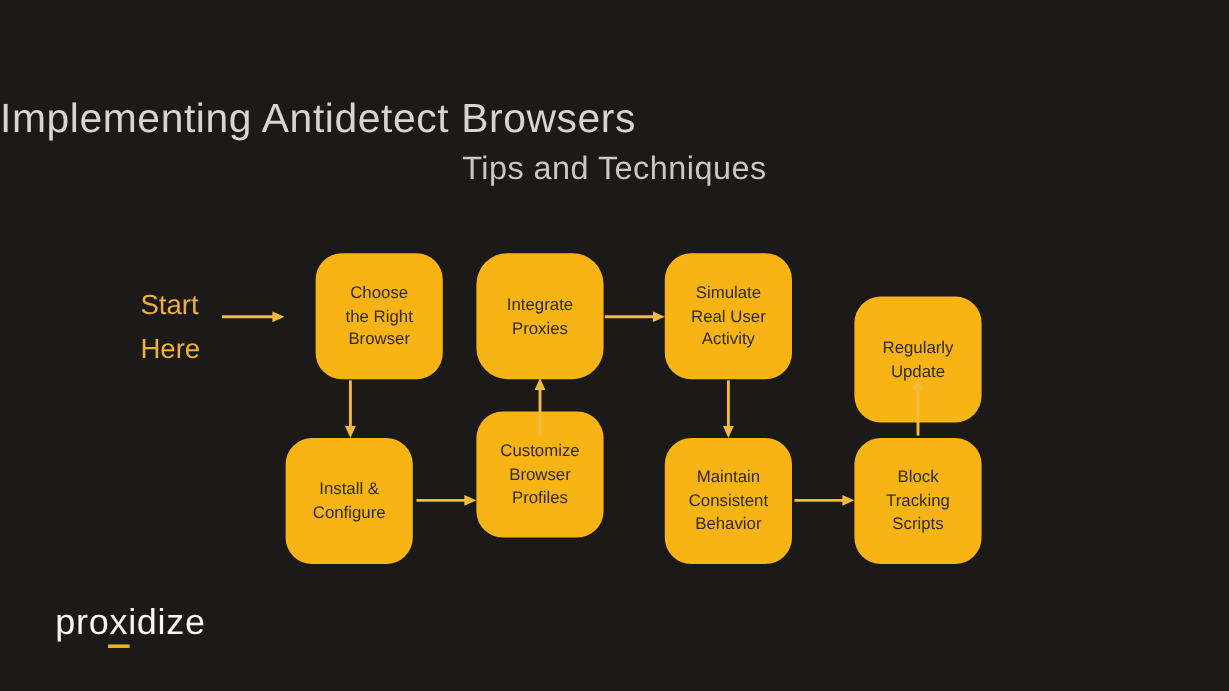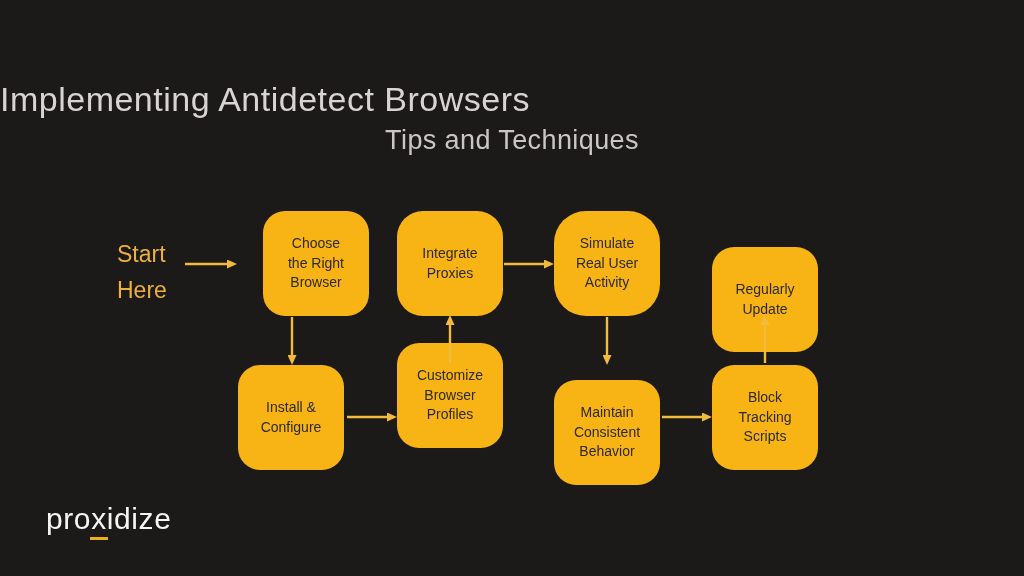--- a/index.html
+++ b/index.html
@@ -49,25 +49,25 @@
     align-items: center;
     justify-content: center;
     text-align: center;
     color: #2e2a24;
     font-size: 14px;
     line-height: 1.4;
     white-space: pre-line;
   }
   .n1 { left: 238px; top: 211px; margin-left: 25px; }
   .n2 { left: 397px; top: 211px; border-radius: 26px; }
-  .n3 { left: 554px; top: 211px; border-radius: 32px; }
+  .n3 { left: 554px; top: 211px; }
   .n4 { left: 712px; top: 211px; margin-top: 36px; }
   .n5 { left: 238px; top: 365px; }
   .n6 { left: 397px; top: 343px; }
-  .n7 { left: 554px; top: 380px; }
+  .n7 { left: 554px; top: 365px; }
   .n8 { left: 712px; top: 365px; }
   .arrows {
     position: absolute;
     left: 0; top: 0;
     width: 1024px; height: 576px;
     pointer-events: none;
   }
   .logo {
     position: absolute;
     left: 46px; top: 502px;

